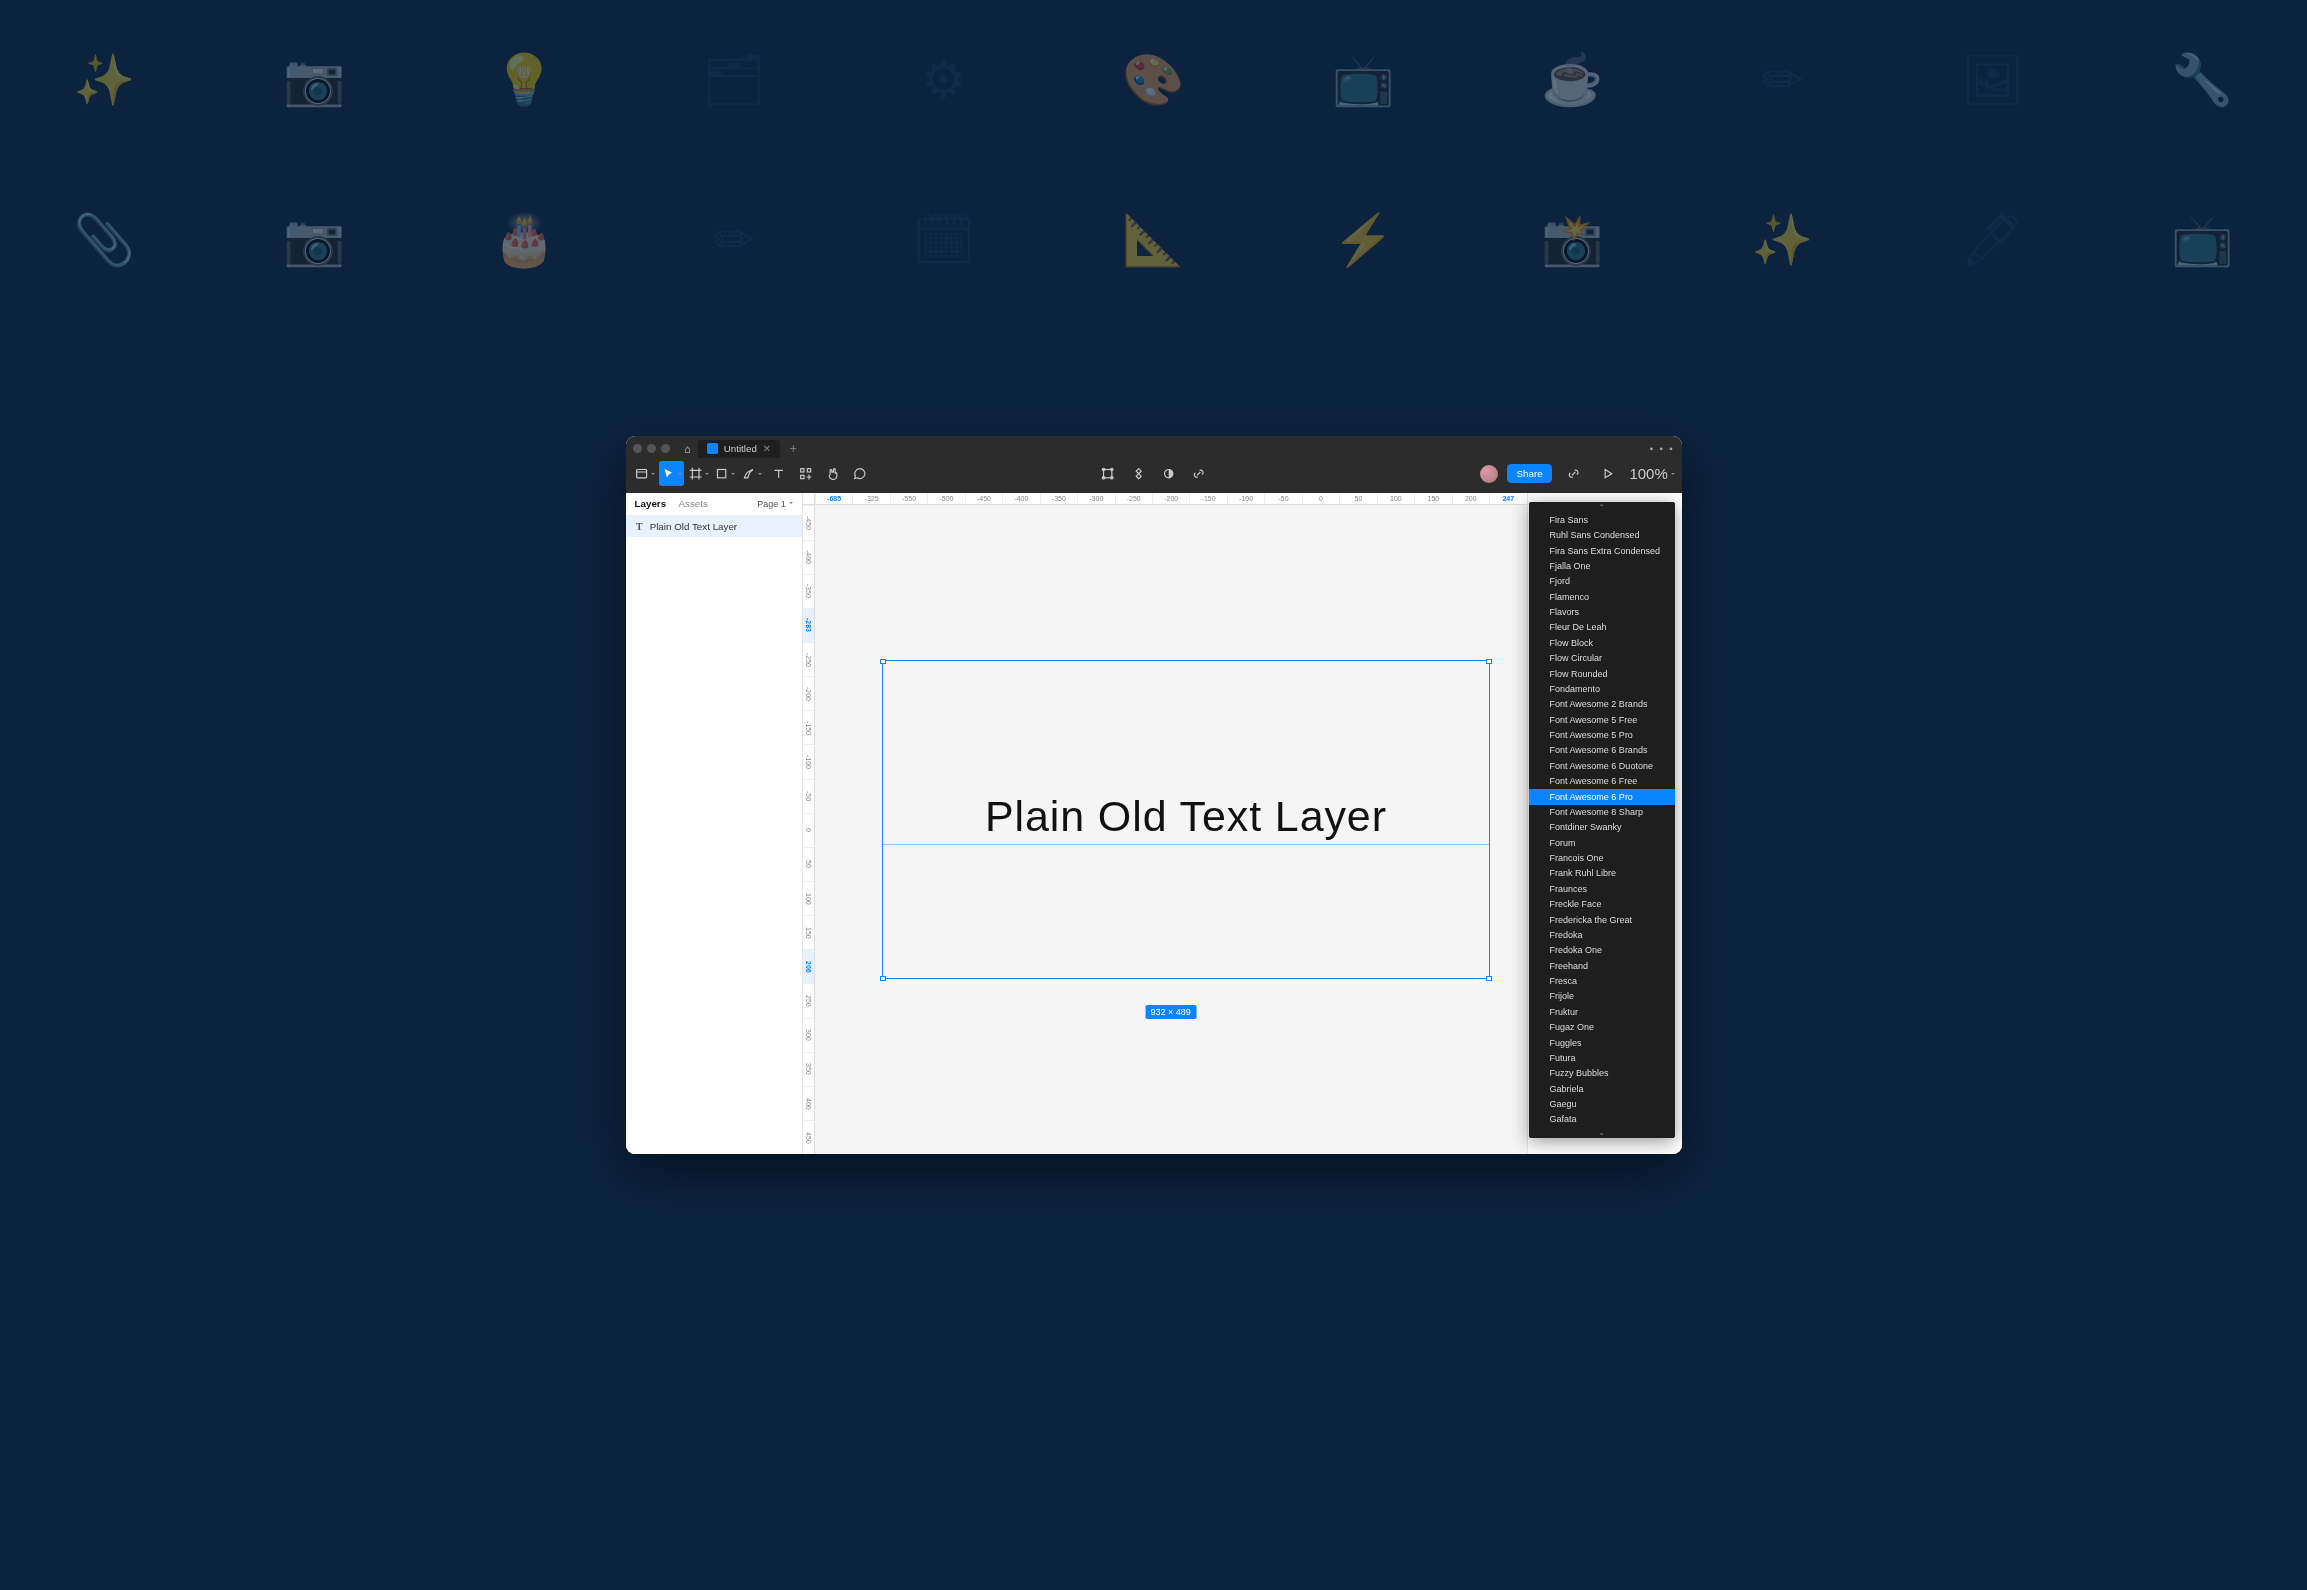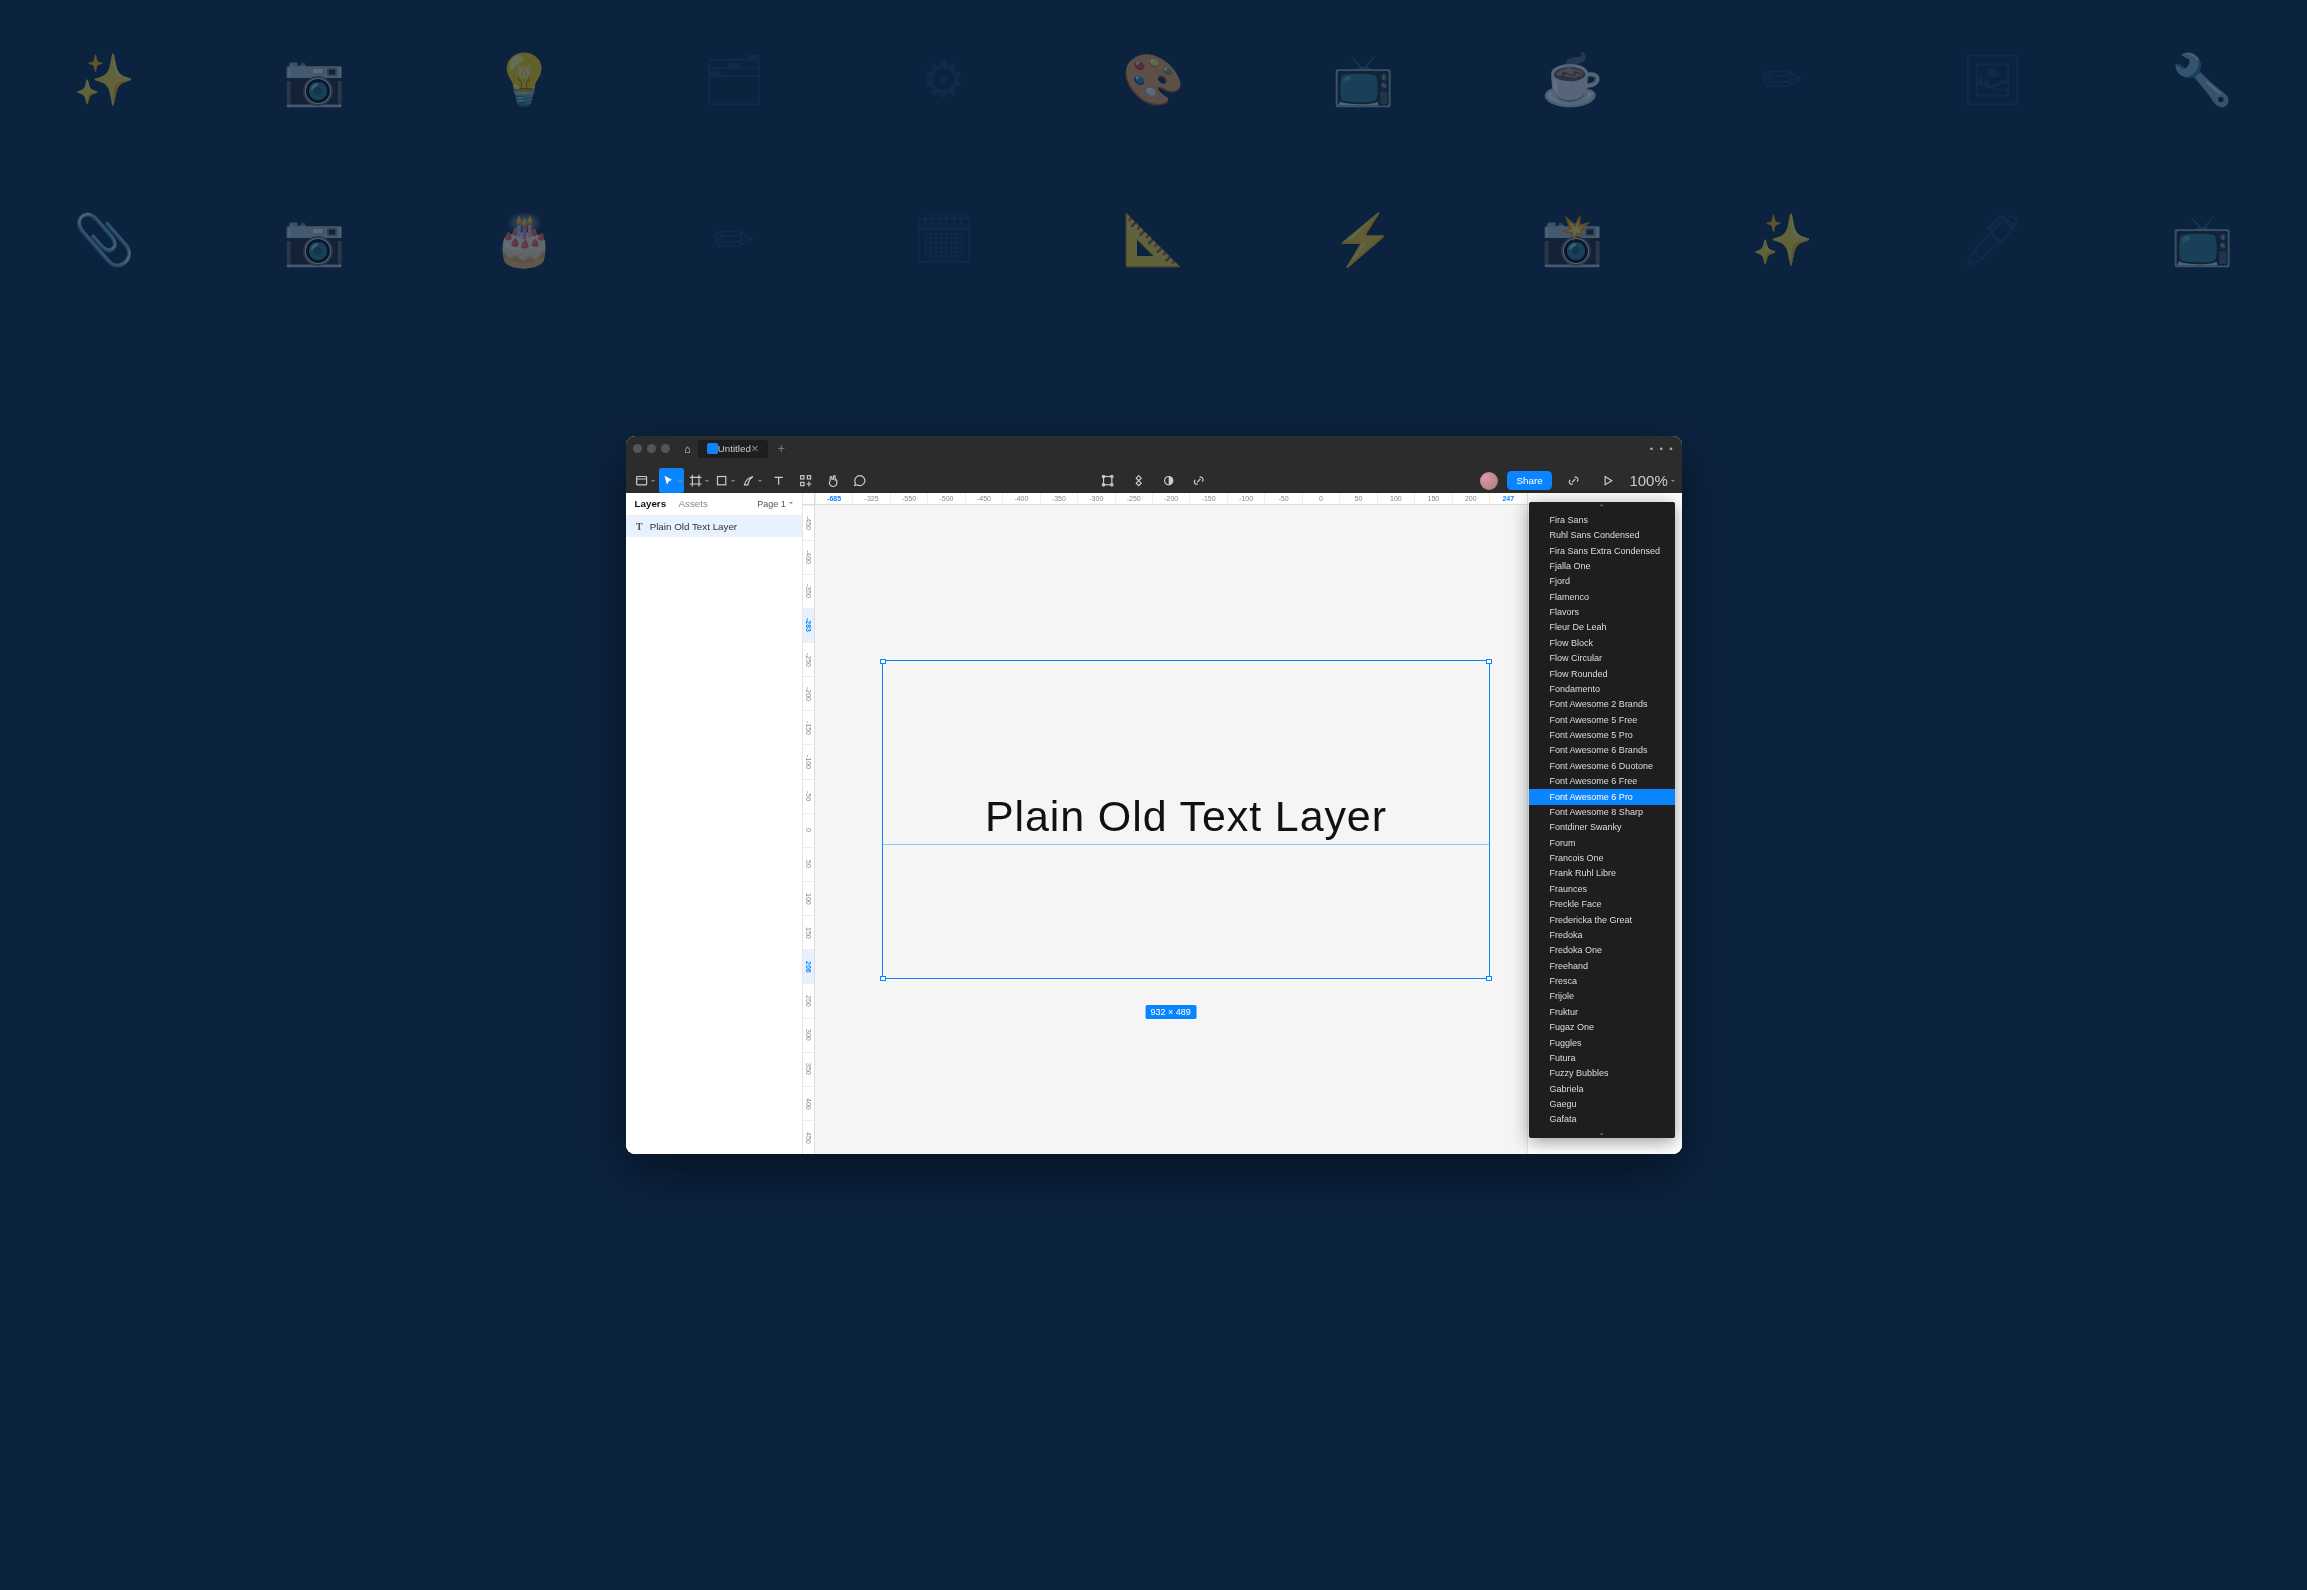--- a/index.html
+++ b/index.html
@@ -27,28 +27,28 @@
   box-shadow: 0 18px 53px rgba(0,0,0,.5);
   display: flex; flex-direction: column;
 }
 .titlebar {
   height: 25px; background:#2c2c2c; display:flex; align-items:center; padding:0 7px; gap:7px;
   color:#ccc; font-size:9.8px;
 }
 .traffic { display:flex; gap:5.3px; margin-right:7px;}
 .traffic span{width:9px;height:9px;border-radius:50%;background:#555;display:block;}
 .titlebar .home{font-size:11.5px;}
-.tab { display:flex; align-items:center; gap:0; background:#1e1e1e; padding:3.5px 9px; border-radius:3.5px 3.5px 0 0;}
+.tab { display:flex; align-items:center; gap:6px; background:#1e1e1e; padding:3.5px 9px; border-radius:3.5px 3.5px 0 0;}
 .tab .doc-ico{width:10.6px;height:10.6px;background:#0a84ff;border-radius:1.8px;}
 .tab .close{font-size:9.8px;color:#888;}
 .plus{color:#888;font-size:12.4px;}
 .spacer{flex:1;}
 .dots{letter-spacing:1.8px;color:#aaa;}
 .toolbar{
-  height:32px;background:#2c2c2c;display:flex;align-items:flex-end;padding:0 7px;gap:1.8px;
+  height:32px;background:#2c2c2c;display:flex;align-items:flex-start;padding:0 7px;gap:1.8px;
   color:#ccc;font-size:10.6px;
 }
 .tb-btn{display:flex;align-items:center;justify-content:center;width:25px;height:25px;border-radius:2.7px;}
 .tb-btn.caret::after{content:"";margin-left:2.7px;border:2.7px solid transparent;border-top-color:#888;margin-top:2.7px;}
 .tb-btn.active{background:#0a84ff;color:#fff;}
 .tb-center{position:absolute;left:50%;transform:translateX(-50%);display:flex;gap:5.3px;}
 .tb-right{margin-left:auto;display:flex;align-items:center;gap:9px;}
 .avatar{width:18px;height:18px;border-radius:50%;background:radial-gradient(circle at 30% 30%,#d9a,#a77);}
 .share-btn{background:#0a84ff;color:#fff;padding:4.4px 9.8px;border-radius:4.4px;font-size:9.8px;font-weight:500;}
 .zoom{font-size:15px;}

